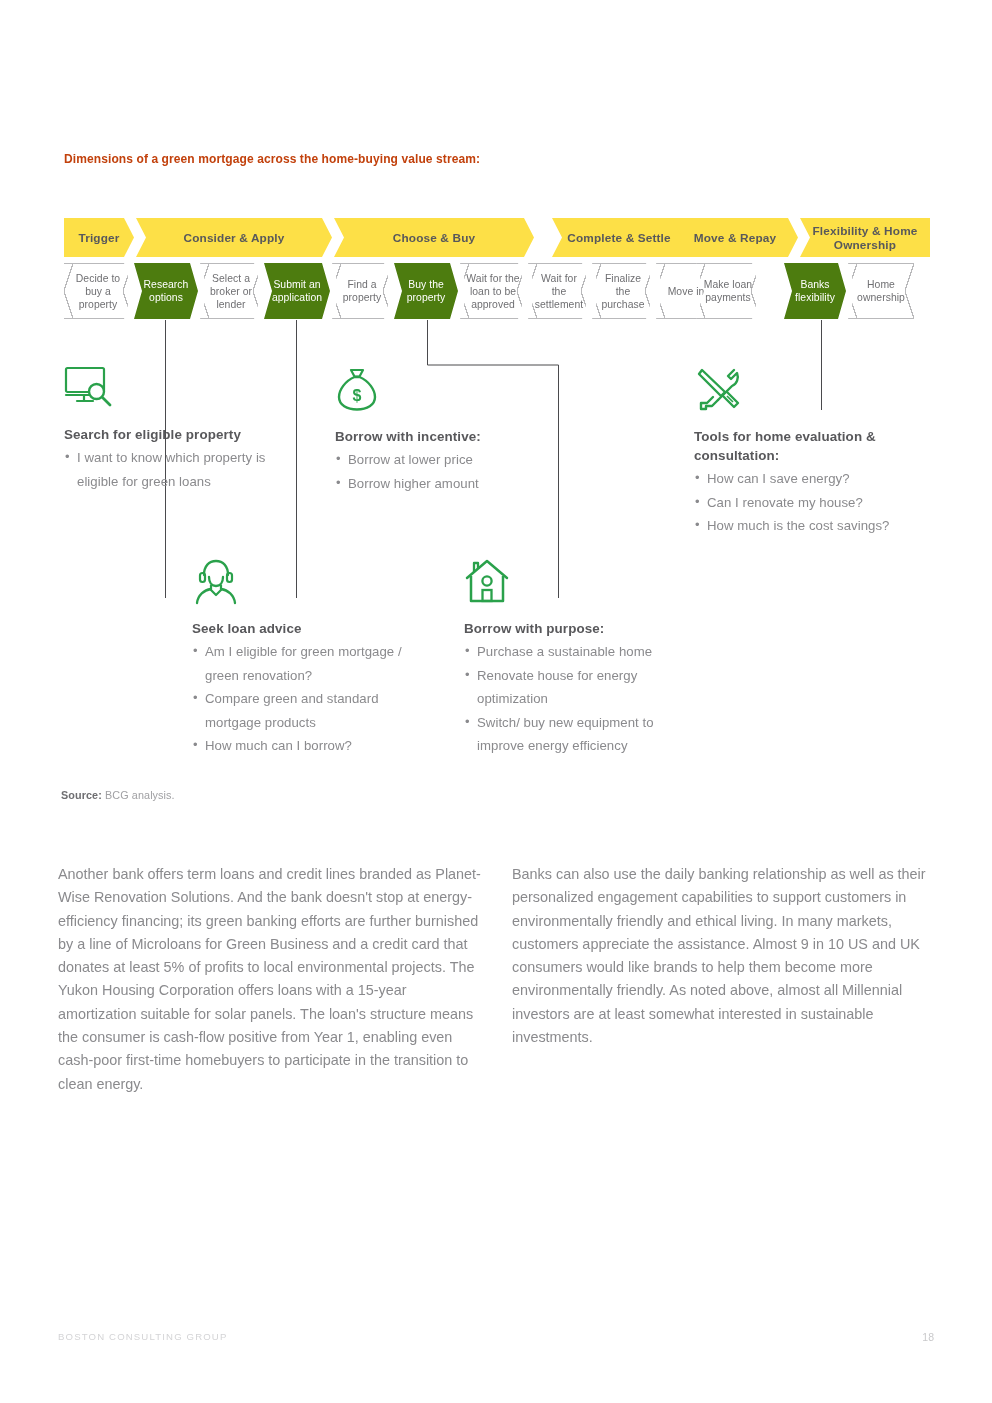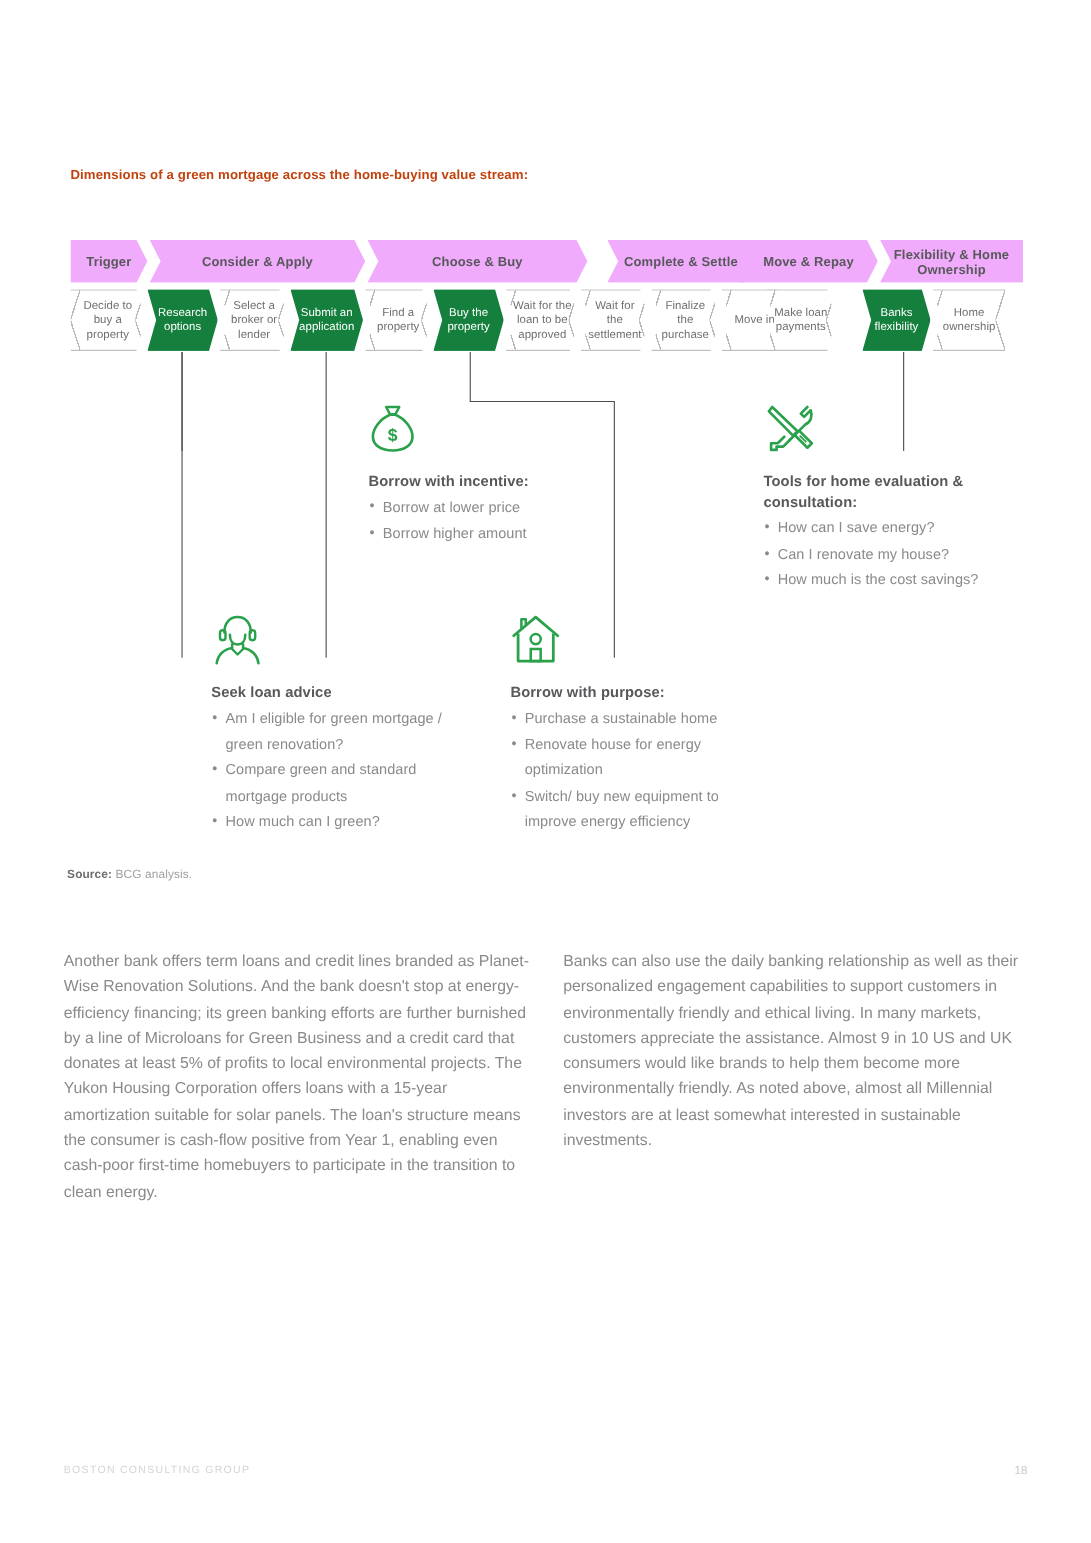--- a/index.html
+++ b/index.html
@@ -22,21 +22,21 @@
   .subhead {
     position: absolute; left: 64px; top: 148px; width: 520px;
     font-size: 12px; line-height: 22px; font-weight: 700;
     color: #c2410c; letter-spacing: .1px;
   }
 
   
   .phase-band { position: absolute; left: 64px; top: 218px; width: 856px; height: 39px; }
   .phase {
     position: absolute; top: 0; height: 39px;
-    background: #f0abfc; color: #58585b;
+    background: #fde047; color: #58585b;
     display: flex; align-items: center; justify-content: center; text-align: center;
     font-size: 11.8px; font-weight: 700; line-height: 14px; letter-spacing: .15px;
     clip-path: polygon(0 0, calc(100% - 10px) 0, 100% 50%, calc(100% - 10px) 100%, 0 100%, 10px 50%);
     padding: 0 2px;
   }
   .phase.first { clip-path: polygon(0 0, calc(100% - 10px) 0, 100% 50%, calc(100% - 10px) 100%, 0 100%); }
   .phase.last  { clip-path: polygon(0 0, 100% 0, 100% 100%, 0 100%, 10px 50%); }
 
   
   .steps-band { position: absolute; left: 64px; top: 263px; width: 856px; height: 56px; }
@@ -65,21 +65,21 @@
     background:
       linear-gradient(to bottom right, transparent calc(50% - 0.6px), #b9b9bb calc(50% - 0.6px), #b9b9bb calc(50% + 0.6px), transparent calc(50% + 0.6px)) top / 100% 50% no-repeat,
       linear-gradient(to top right, transparent calc(50% - 0.6px), #b9b9bb calc(50% - 0.6px), #b9b9bb calc(50% + 0.6px), transparent calc(50% + 0.6px)) bottom / 100% 50% no-repeat;
   }
   .step.outline .edge.r {
     right: 0;
     background:
       linear-gradient(to bottom right, transparent calc(50% - 0.6px), #b9b9bb calc(50% - 0.6px), #b9b9bb calc(50% + 0.6px), transparent calc(50% + 0.6px)) top / 100% 50% no-repeat,
       linear-gradient(to top right, transparent calc(50% - 0.6px), #b9b9bb calc(50% - 0.6px), #b9b9bb calc(50% + 0.6px), transparent calc(50% + 0.6px)) bottom / 100% 50% no-repeat;
   }
-  .step.green { background: #15803d; color: #ffffff; }
+  .step.green { background: #4d7c0f; color: #ffffff; }
   .step.first { clip-path: polygon(0 0, calc(100% - 8px) 0, 100% 50%, calc(100% - 8px) 100%, 0 100%); }
   .step.last  { clip-path: polygon(0 0, 100% 0, 100% 100%, 0 100%, 8px 50%); }
 
   
   .connectors { position: absolute; left: 0; top: 0; width: 992px; height: 1403px; pointer-events: none; }
 
   
   .callout { position: absolute; }
   .callout .icon { display: block; margin-bottom: 10px; }
   .callout h4 {
@@ -216,20 +216,36 @@
 
     <path d="M296.5 320 L296.5 598" stroke="#4a4a4d" stroke-width="1" fill="none"></path>
 
     <path d="M427.5 320 L427.5 365 L558.5 365 L558.5 598" stroke="#4a4a4d" stroke-width="1" fill="none"></path>
 
     <path d="M821.5 320 L821.5 410" stroke="#4a4a4d" stroke-width="1" fill="none"></path>
 
     <path d="M165.5 320 L165.5 410" stroke="#4a4a4d" stroke-width="1" fill="none"></path>
   </svg>
 
+  <div class="callout" style="left:64px; top:365px; width:230px;">
+    <span class="icon">
+      <svg width="50" height="46" viewBox="0 0 50 46" fill="none" xmlns="http://www.w3.org/2000/svg">
+        <rect x="2" y="3" width="38" height="24" rx="1.5" stroke="#2aa14b" stroke-width="2.2"></rect>
+        <path d="M2 30 H27" stroke="#2aa14b" stroke-width="2.2" stroke-linecap="round"></path>
+        <path d="M13 36 H29" stroke="#2aa14b" stroke-width="2.2" stroke-linecap="round"></path>
+        <path d="M20 30 V36" stroke="#2aa14b" stroke-width="2.2"></path>
+        <circle cx="32.5" cy="26.5" r="7.5" stroke="#2aa14b" stroke-width="2.4" fill="#ffffff"></circle>
+        <path d="M38.5 32.5 L46 40" stroke="#2aa14b" stroke-width="2.8" stroke-linecap="round"></path>
+      </svg>
+    </span>
+    <h4>Search for eligible property</h4>
+    <ul>
+      <li>I want to know which property is eligible for green loans</li>
+    </ul>
+  </div>
 
   <div class="callout" style="left:335px; top:365px; width:230px;">
     <span class="icon">
       <svg width="44" height="48" viewBox="0 0 44 48" fill="none" xmlns="http://www.w3.org/2000/svg">
         <path d="M16 5 L28 5 L24.5 11.5 L19.5 11.5 Z" stroke="#2aa14b" stroke-width="2.2" stroke-linejoin="round"></path>
         <path d="M19.5 12 C10 16 4 25 4 32 C4 40 12 44.5 22 44.5 C32 44.5 40 40 40 32 C40 25 34 16 24.5 12 Z" stroke="#2aa14b" stroke-width="2.4" stroke-linejoin="round"></path>
         <text x="22" y="36" font-family="'Liberation Sans', sans-serif" font-size="16" font-weight="700" fill="#2aa14b" text-anchor="middle">$</text>
       </svg>
     </span>
     <h4>Borrow with incentive:</h4>
@@ -268,21 +284,21 @@
         <path d="M17 20 C17 26 20 29 24 29 C28 29 31 26 31 20" stroke="#2aa14b" stroke-width="2.3" stroke-linecap="round"></path>
         <path d="M19 28 L19 33 L24 38 L29 33 L29 28" stroke="#2aa14b" stroke-width="2.2" stroke-linejoin="round"></path>
         <path d="M5 46 C6 38 12 33 19 32" stroke="#2aa14b" stroke-width="2.3" stroke-linecap="round"></path>
         <path d="M43 46 C42 38 36 33 29 32" stroke="#2aa14b" stroke-width="2.3" stroke-linecap="round"></path>
       </svg>
     </span>
     <h4>Seek loan advice</h4>
     <ul>
       <li>Am I eligible for green mortgage / green renovation?</li>
       <li>Compare green and standard mortgage products</li>
-      <li>How much can I green?</li>
+      <li>How much can I borrow?</li>
     </ul>
   </div>
 
   <div class="callout" style="left:464px; top:557px; width:235px;">
     <span class="icon">
       <svg width="46" height="48" viewBox="0 0 46 48" fill="none" xmlns="http://www.w3.org/2000/svg">
         <path d="M3 21 L23 4 L43 21" stroke="#2aa14b" stroke-width="2.5" stroke-linejoin="round" stroke-linecap="round"></path>
         <path d="M7 19 L7 44 L39 44 L39 19" stroke="#2aa14b" stroke-width="2.5" stroke-linejoin="round"></path>
         <path d="M10 15 L10 6 L14 6 L14 12" stroke="#2aa14b" stroke-width="2.3" stroke-linejoin="round"></path>
         <circle cx="23" cy="24" r="4.6" stroke="#2aa14b" stroke-width="2.3"></circle>

